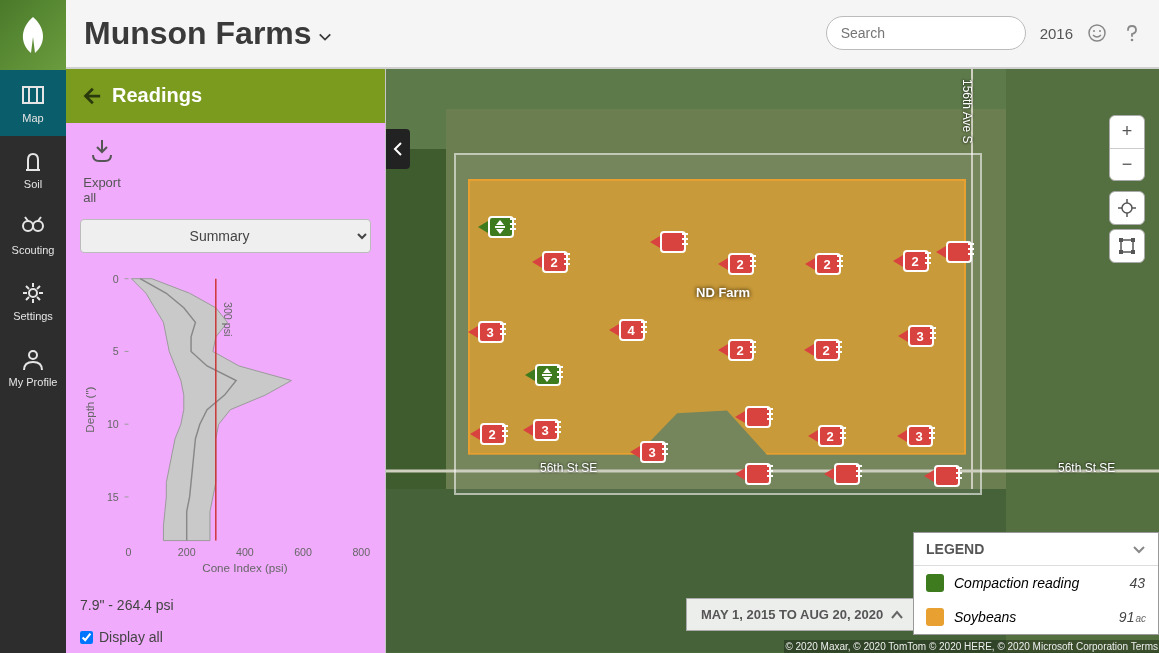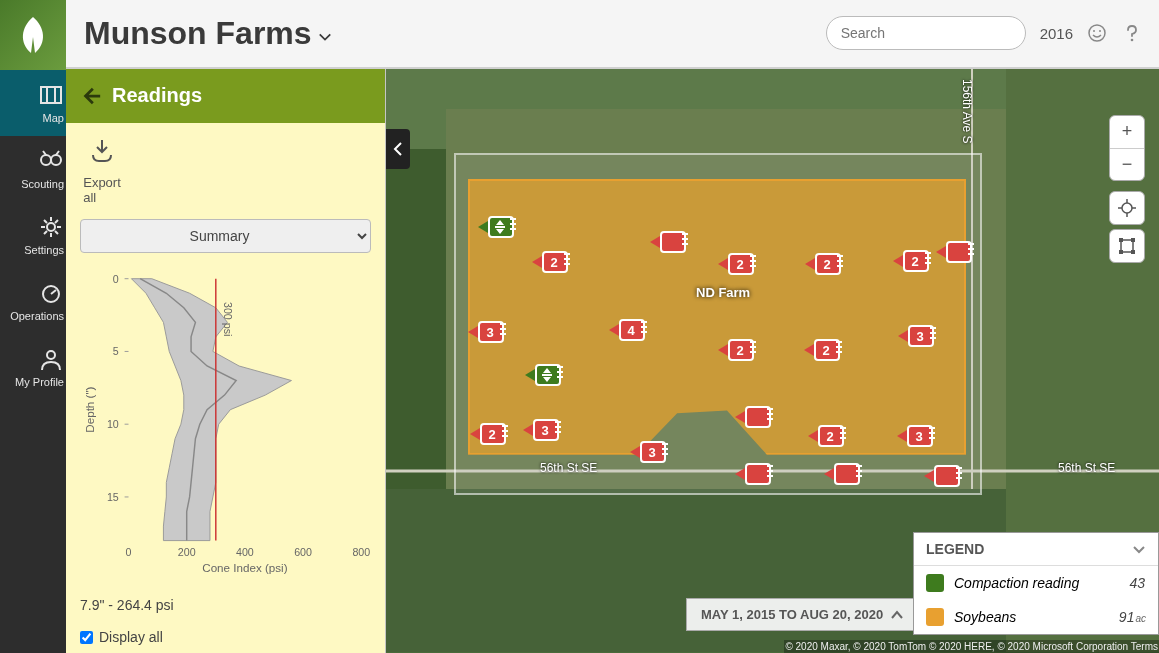--- a/index.html
+++ b/index.html
@@ -3,41 +3,41 @@
 <meta charset="utf-8">
 <style>
 * { box-sizing: border-box; margin: 0; padding: 0; }
 html, body { width: 1159px; height: 653px; font-family: 'Segoe UI', Arial, sans-serif; overflow: hidden; }
 body { display: flex; }
 
 
 .nav-rail { width: 66px; background: #2d2d2d; color: #fff; display: flex; flex-direction: column; }
 .logo { width: 66px; height: 70px; background: linear-gradient(135deg,#4a7a2a,#6b9c3e); display:flex; align-items:center; justify-content:center; }
 .logo svg { width:44px; height:44px; }
-.nav-item { display:flex; flex-direction:column; align-items:flex-end; justify-content:center; padding:12px 2px; cursor:pointer; color:#e5e5e5; font-size:11px; gap:4px; }
+.nav-item { display:flex; flex-direction:column; align-items:center; justify-content:center; padding:12px 2px; cursor:pointer; color:#e5e5e5; font-size:11px; gap:4px; }
 .nav-item.active { background:#0a5d6b; }
 .nav-item svg { width:26px; height:26px; }
 
 
 .main { flex:1; display:flex; flex-direction:column; height:100%; }
 
 
 .header { height:70px; background:#f5f5f5; border-bottom:2px solid #d0d0d0; display:flex; align-items:center; padding:0 18px; gap:14px; }
 .farm-title { font-size:32px; font-weight:700; color:#3a3a3a; display:flex; align-items:center; cursor:pointer; }
 .farm-title .chev { width:14px; height:14px; margin-left:6px; margin-top:8px; }
 .header-spacer { flex:1; }
 .search { width:200px; height:34px; border:1px solid #bbb; border-radius:17px; padding:0 14px; font-size:14px; background:#fff; }
 .year { font-size:15px; color:#555; }
 .header-icon { width:20px; height:20px; color:#888; cursor:pointer; }
 
 
 .content { flex:1; display:flex; position:relative; }
 
 
-.panel { width:320px; background:#fef9c3; border-right:1px solid #c5c5c5; display:flex; flex-direction:column; }
+.panel { width:320px; background:#f0abfc; border-right:1px solid #c5c5c5; display:flex; flex-direction:column; }
 .panel-head { height:54px; background:#7a9b1e; color:#fff; display:flex; align-items:center; padding:0 14px; font-size:20px; font-weight:600; gap:10px; }
 .panel-head svg { width:22px; height:22px; fill:#2b3a0c; }
 .export-row { display:flex; align-items:center; gap:10px; padding:14px 18px; color:#555; font-size:13px; flex-direction:column; width:72px; }
 .export-row svg { width:28px; height:28px; }
 .select-row { padding:0 14px 10px; }
 .select-row select { width:100%; height:34px; border:1px solid #bbb; border-radius:4px; padding:0 8px; font-size:14px; color:#444;text-align:center; }
 .chart-area { padding:6px 14px; position:relative; }
 .chart-area svg { width:100%; height:auto; }
 .reading-val { padding:8px 14px; font-size:14px; color:#444; }
 .display-all { padding:8px 14px; font-size:14px; color:#444; display:flex; align-items:center; gap:6px; }
@@ -92,39 +92,38 @@
   <div id="nav-items">
       <div class="nav-item active">
         <svg viewBox="0 0 26 26">
           <rect x="3" y="5" width="20" height="16" stroke="currentColor" stroke-width="2" fill="none"></rect>
           <path d="M9 5 V21 M17 5 V21" stroke="currentColor" stroke-width="2"></path>
         </svg>
         <span>Map</span>
       </div>
       <div class="nav-item">
         <svg viewBox="0 0 26 26">
+          <path d="M8 22 L8 12 Q8 6 13 6 Q18 6 18 12 L18 22 M6 22 H20" stroke="currentColor" stroke-width="2" fill="none"></path>
+        </svg>
+        <span>Soil</span>
+      </div>
+      <div class="nav-item">
+        <svg viewBox="0 0 26 26">
           <circle cx="8" cy="12" r="5" stroke="currentColor" stroke-width="2" fill="none"></circle>
           <circle cx="18" cy="12" r="5" stroke="currentColor" stroke-width="2" fill="none"></circle>
           <path d="M8 7 L5 3 M18 7 L21 3" stroke="currentColor" stroke-width="2"></path>
         </svg>
         <span>Scouting</span>
       </div>
       <div class="nav-item">
         <svg viewBox="0 0 26 26">
           <circle cx="13" cy="13" r="4" stroke="currentColor" stroke-width="2" fill="none"></circle>
           <path d="M13 3 V7 M13 19 V23 M3 13 H7 M19 13 H23 M6 6 L9 9 M17 17 L20 20 M6 20 L9 17 M17 9 L20 6" stroke="currentColor" stroke-width="2"></path>
         </svg>
         <span>Settings</span>
-      </div>
-      <div class="nav-item">
-        <svg viewBox="0 0 26 26">
-          <circle cx="13" cy="14" r="8" stroke="currentColor" stroke-width="2" fill="none"></circle>
-          <path d="M13 14 L18 10" stroke="currentColor" stroke-width="2"></path>
-        </svg>
-        <span>Operations</span>
       </div>
       <div class="nav-item">
         <svg viewBox="0 0 26 26">
           <circle cx="13" cy="9" r="4" stroke="currentColor" stroke-width="2" fill="none"></circle>
           <path d="M4 24 Q4 16 13 16 Q22 16 22 24" stroke="currentColor" stroke-width="2" fill="none"></path>
         </svg>
         <span>My Profile</span>
       </div>
     </div>
 </div>

